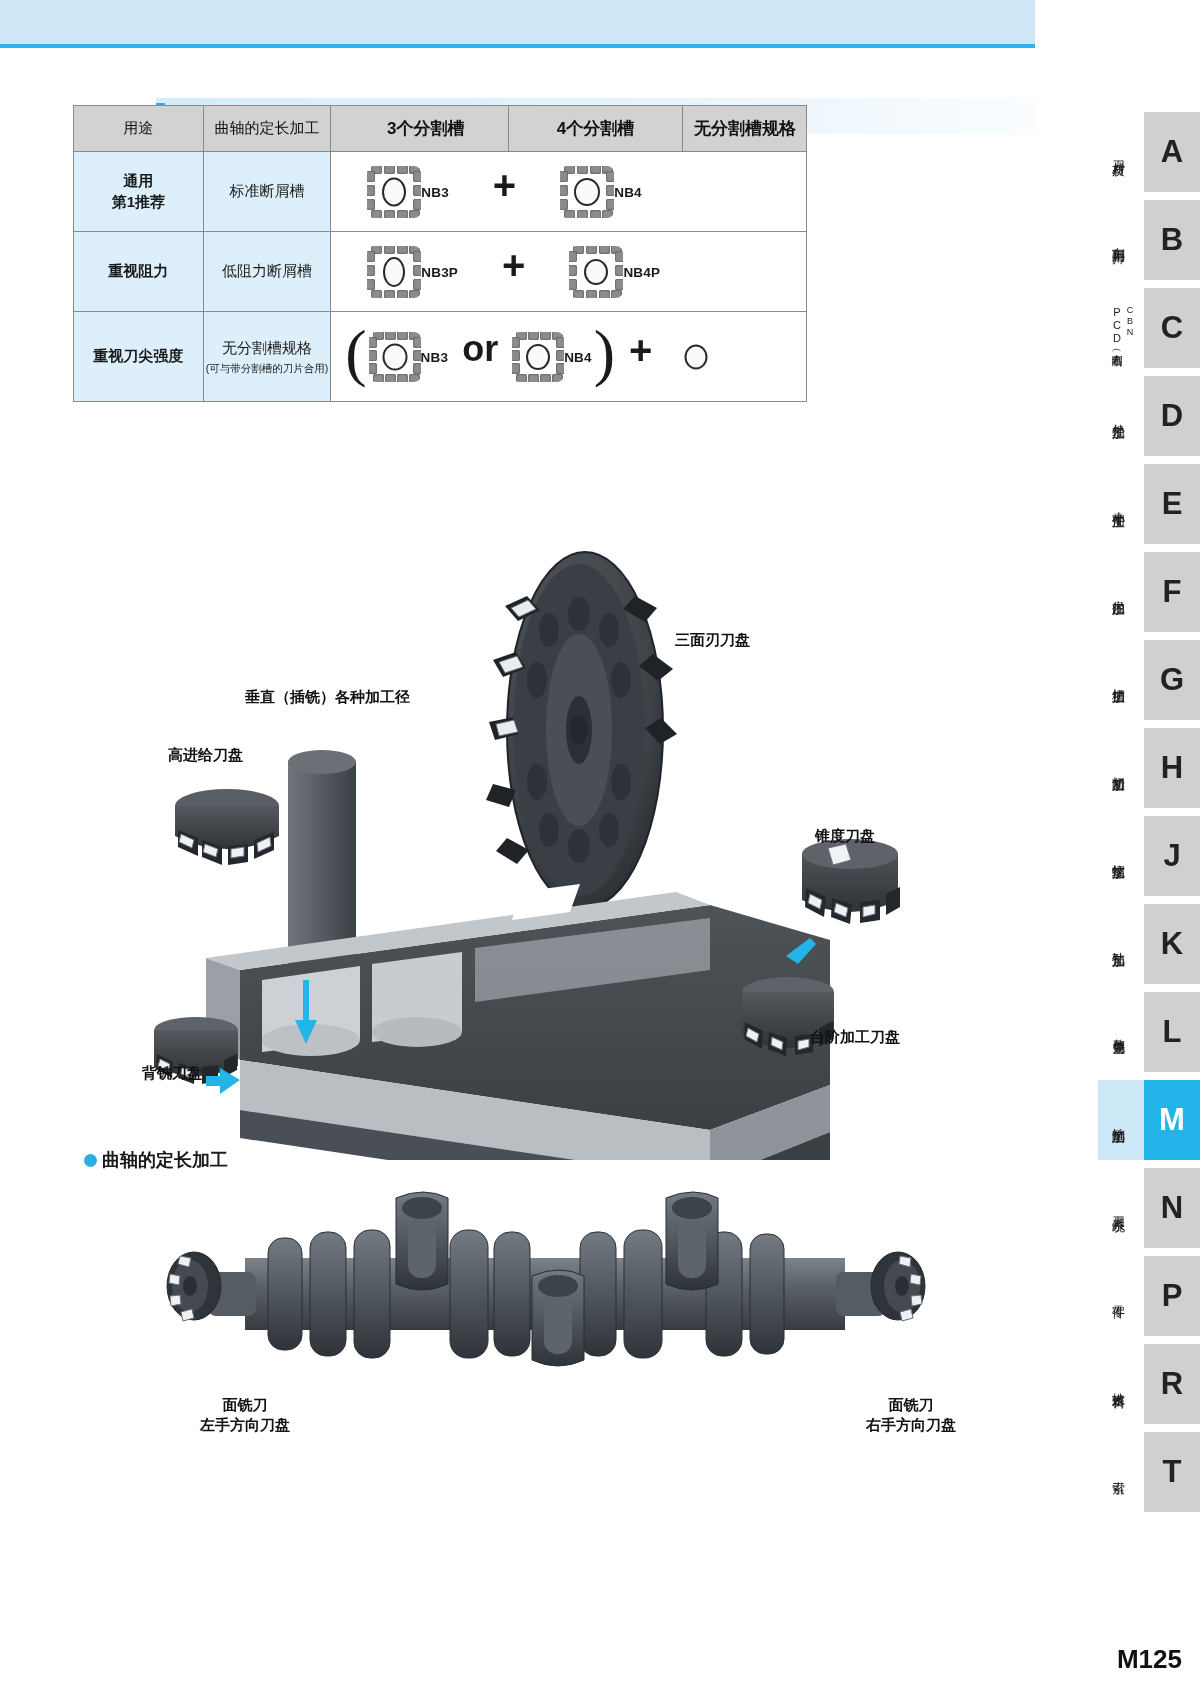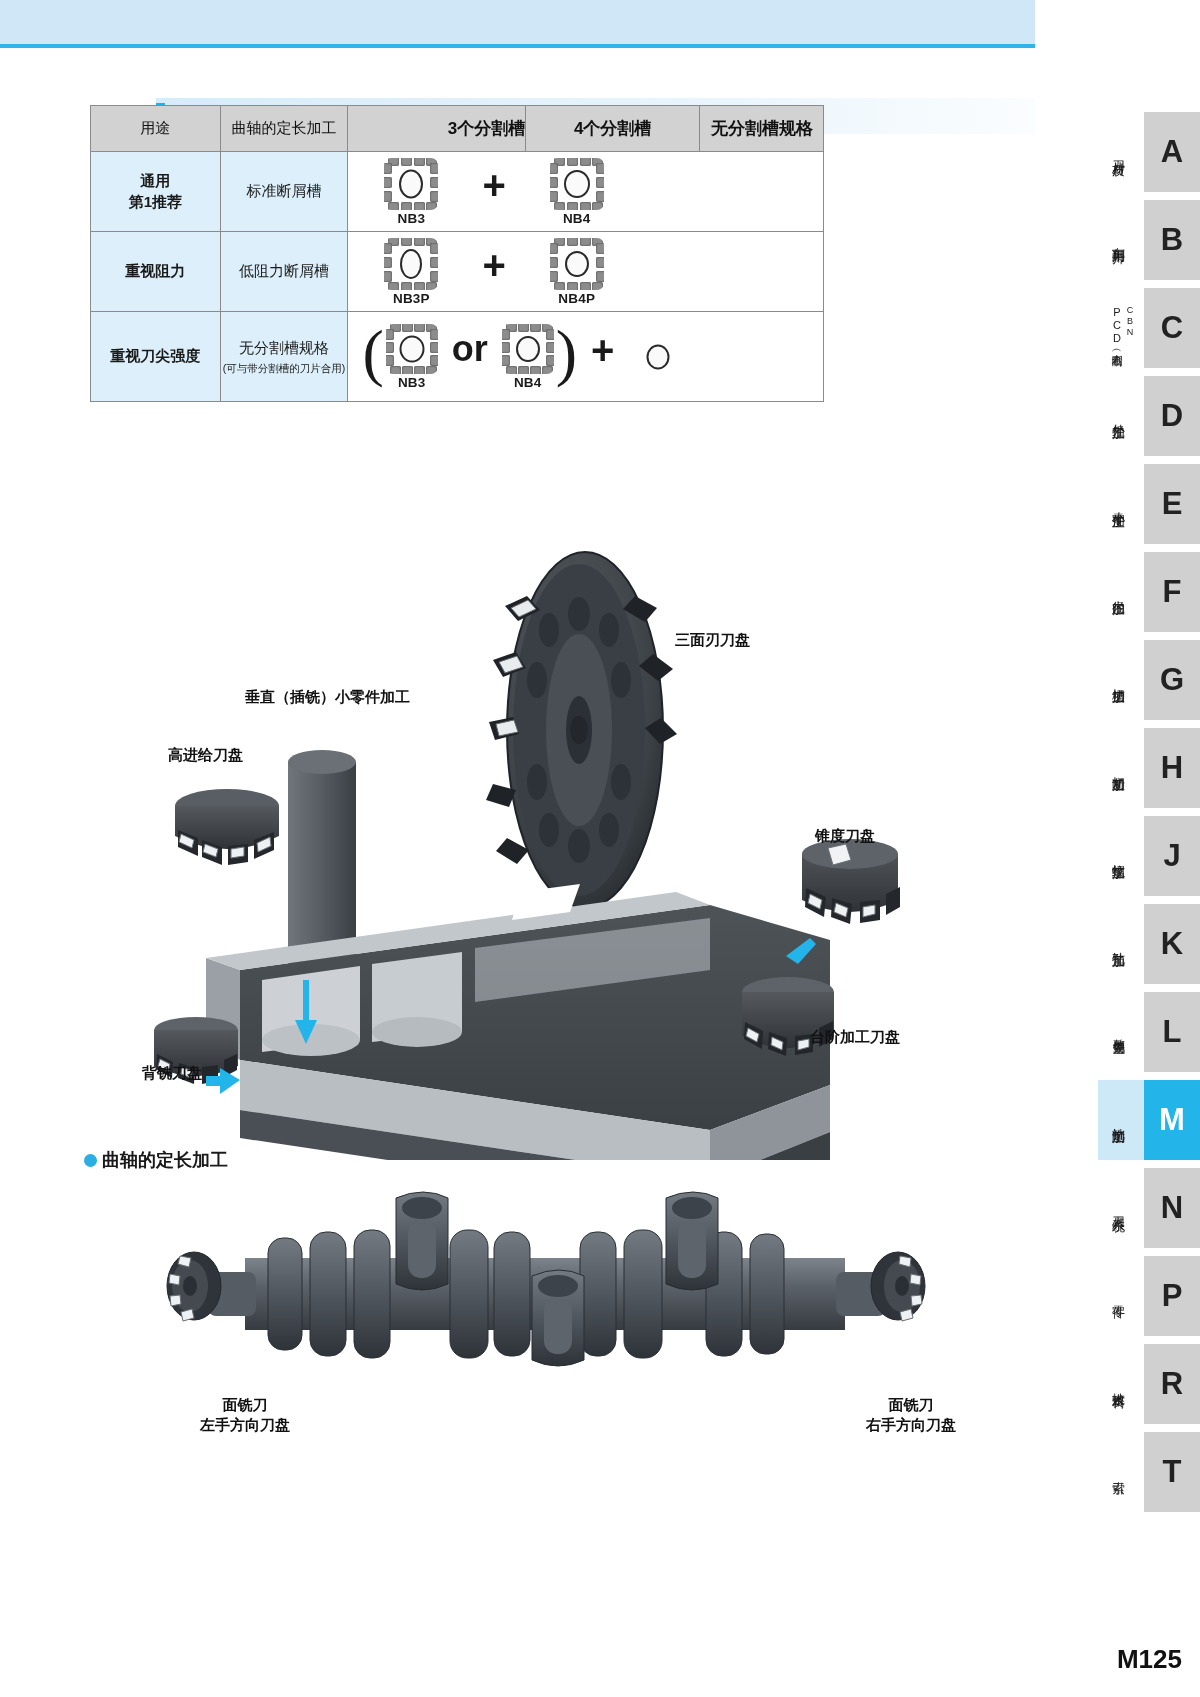--- a/index.html
+++ b/index.html
@@ -30,21 +30,21 @@
   }
   .sec-head .bar {
     width: 9px; height: 26px; background: #23b0e6; margin-left: 0px; flex: 0 0 auto;
   }
   .sec-head .txt {
     margin-left: 12px; font-size: 20px; font-weight: bold; letter-spacing: .5px;
     color: #111;
   }
 
   
-  .tbl-wrap { position: absolute; left: 90px; top: 105px; }
+  .tbl-wrap { position: absolute; left: 73px; top: 105px; }
   table.spec {
     border-collapse: collapse; width: 734px;
     border: 1px solid #7a7a7a;
   }
   table.spec th, table.spec td {
     border: 1px solid #8a8a8a; text-align: center; vertical-align: middle;
   }
   table.spec thead th {
     background: #d2d2d2; height: 46px; font-size: 15px; font-weight: normal;
     color: #111;
@@ -52,21 +52,21 @@
   table.spec thead th.big { font-size: 17px; font-weight: bold; }
   td.usecell, td.critcell {
     background: #ddeffa; font-size: 15px; line-height: 1.35; width: 0;
   }
   td.usecell { width: 130px; font-weight: bold; }
   td.critcell { width: 128px; }
   td.critcell .sub { font-size: 10.5px; display: block; margin-top: 2px; }
   td.imgcell { background: #ffffff; height: 80px; padding: 0; }
 
   .rowflex { display: flex; align-items: center; justify-content: flex-start; height: 100%; }
-  .slot { display: flex; flex-direction: column; align-items: center; justify-content: center; }
+  .slot { display: flex; flex-direction: row; align-items: center; justify-content: center; }
   .ins-label { font-size: 13.5px; font-weight: bold; margin-top: 1px; letter-spacing: .2px; }
   .plus { font-size: 40px; font-weight: bold; line-height: 0.7; }
 
   
   .insert { position: relative; display: block; }
   .insert .body {
     width: 100%; height: 100%;
     background:
       radial-gradient(circle at 32% 28%, #8e8e8e 0%, #6f6f6f 40%, #545454 75%),
       #5e5e5e;
@@ -145,21 +145,21 @@
     <span class="bar"></span>
     <span class="txt">通过刀片断屑槽的组合可对应各种加工要求</span>
   </div>
 
   <div class="tbl-wrap">
     <table class="spec">
       <thead>
         <tr>
           <th style="width:130px">用途</th>
           <th style="width:128px">曲轴的定长加工</th>
-          <th class="big" style="width:178px; text-align:right; padding-left:12px;">3个分割槽</th>
+          <th class="big" style="width:178px; text-align:center; padding-left:12px;">3个分割槽</th>
           <th class="big" style="width:174px">4个分割槽</th>
           <th class="big" style="width:124px; text-align:right; padding-right:10px;">无分割槽规格</th>
         </tr>
       </thead>
       <tbody>
 
         <tr>
           <td class="usecell"><span id="r0use" style="white-space:pre-line">通用
 第1推荐</span></td>
           <td class="critcell"><span>标准断屑槽</span></td>
@@ -520,21 +520,21 @@
             <path d="M30,49 l10,4 l-1,7 l-10,-4 z"></path>
         </g>
       </g>
       <g>
         <path d="M130,540 L110,528 L110,536 L96,536 L96,546 L110,546 L110,554 Z" fill="#23b4ea"></path>
       </g>
     </svg>
 
     
     <span class="fig-label" style="left:565px; top:90px;">三面刃刀盘</span>
-    <span class="fig-label" style="left:135px; top:147px;">垂直（插铣）小零件加工</span>
+    <span class="fig-label" style="left:135px; top:147px;">垂直（插铣）各种加工径</span>
     <span class="fig-label" style="left:58px;  top:205px;">高进给刀盘</span>
     <span class="fig-label" style="left:705px; top:286px;">锥度刀盘</span>
     <span class="fig-label" style="left:700px; top:487px;">台阶加工刀盘</span>
     <span class="fig-label" style="left:32px;  top:523px;">背铣刀盘</span>
   </div>
 
   <div class="bullet-head" style="left:84px; top:1148px;">
     <span class="bullet-dot"></span>
     <span>曲轴的定长加工</span>
   </div>

